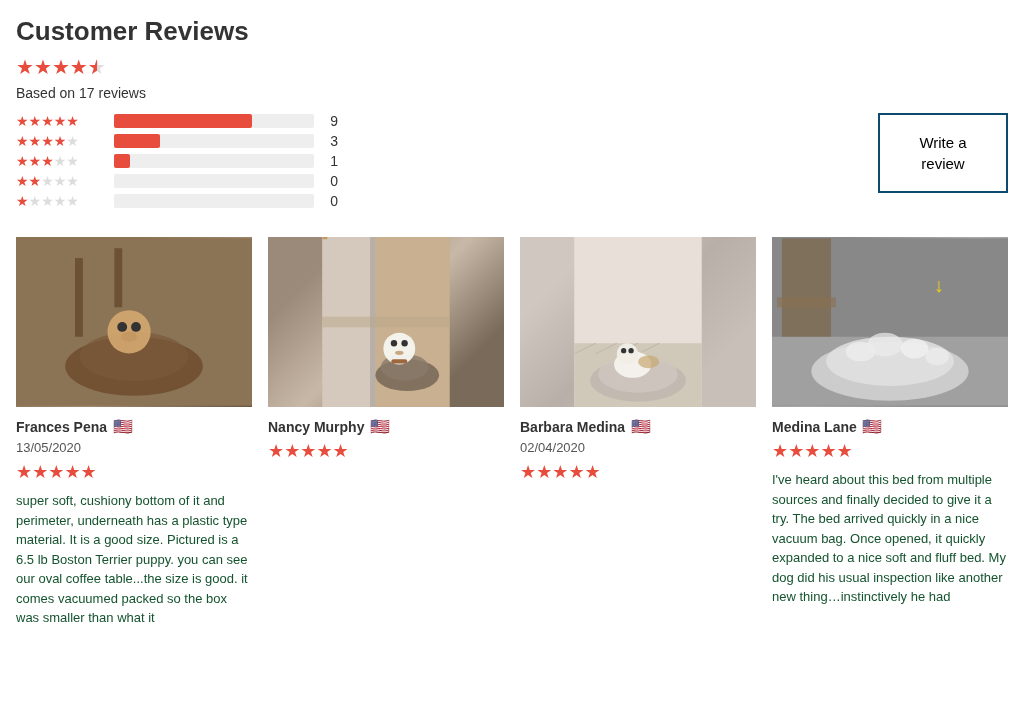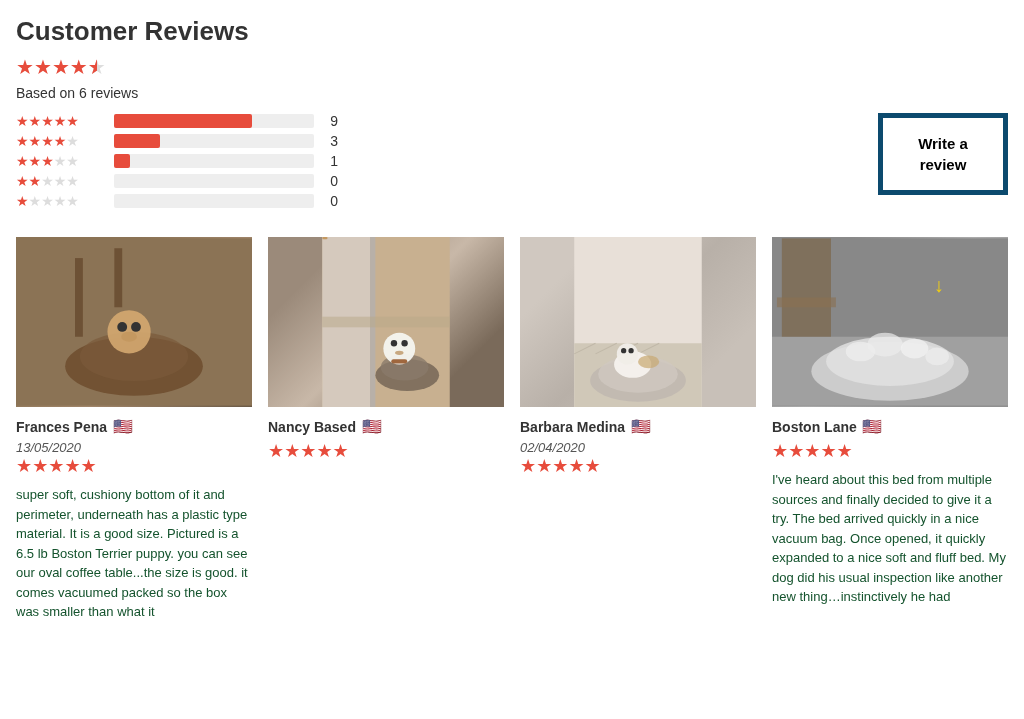--- a/index.html
+++ b/index.html
@@ -80,33 +80,32 @@
       background: #e74c3c;
       border-radius: 2px;
     }
     .bar-count {
       min-width: 16px;
       text-align: right;
       font-size: 14px;
     }
     .write-review-btn {
       margin-left: auto;
-      border: 5px solid #0c4a6e;
+      border: 2px solid #0c4a6e;
       padding: 36px 30px;
       background: #fff;
       cursor: pointer;
       font-size: 15px;
       line-height: 1.4;
       text-align: center;
       width: 130px;
       height: 80px;
       display: flex;
       align-items: center;
       justify-content: center;
-      font-weight: bold;
     }
     .reviews-grid {
       display: grid;
       grid-template-columns: repeat(4, 1fr);
       gap: 16px;
     }
     .review-card {
       display: flex;
       flex-direction: column;
     }
@@ -132,21 +131,21 @@
       display: flex;
       align-items: center;
       gap: 6px;
     }
     .flag {
       font-size: 16px;
     }
     .review-date {
       font-size: 13px;
       color: #555;
-      font-style: italic;
+      margin-bottom: 6px;
     }
     .review-stars {
       margin-bottom: 8px;
       display: flex;
     }
     .review-stars .star {
       font-size: 18px;
     }
     .review-text {
       font-size: 13px;
@@ -168,21 +167,21 @@
 <div class="overall-stars">
   <div class="stars">
     <span class="star">★</span>
     <span class="star">★</span>
     <span class="star">★</span>
     <span class="star">★</span>
     <span class="star half">★</span>
   </div>
 </div>
 
-<div class="based-on">Based on 6 reviews</div>
+<div class="based-on">Based on 17 reviews</div>
 
 <div class="rating-summary">
   <div class="rating-bars">
 
     <div class="rating-row">
       <div class="row-stars">
         <span class="star">★</span>
         <span class="star">★</span>
         <span class="star">★</span>
         <span class="star">★</span>
@@ -297,21 +296,21 @@
         <ellipse cx="155" cy="245" rx="45" ry="25" fill="#8A7A6A" opacity="0.8"></ellipse>
         <circle cx="145" cy="210" r="30" fill="#F5F5F0" opacity="0.95"></circle>
         <circle cx="135" cy="200" r="6" fill="#333"></circle>
         <circle cx="155" cy="200" r="6" fill="#333"></circle>
         <rect cx="140" cy="215" width="10" height="4" rx="2" fill="#C49860"></rect>
         <ellipse cx="145" cy="218" rx="8" ry="4" fill="#C8A880"></ellipse>
         <rect x="130" y="230" width="30" height="8" rx="4" fill="#8B4513" opacity="0.8"></rect>
       </svg>
     </div>
     <div class="reviewer-name">
-      <span>Nancy Based</span>
+      <span>Nancy Murphy</span>
       <span class="flag">🇺🇸</span>
     </div>
     <div class="review-stars">
       <span class="star">★</span>
       <span class="star">★</span>
       <span class="star">★</span>
       <span class="star">★</span>
       <span class="star">★</span>
     </div>
   </div>
@@ -363,21 +362,21 @@
         <ellipse cx="145" cy="112" rx="14" ry="10" fill="#F4F4F4" opacity="0.7"></ellipse>
         <ellipse cx="168" cy="120" rx="12" ry="9" fill="#EEEEEE" opacity="0.7"></ellipse>
 
         <rect x="10" y="0" width="50" height="100" fill="#7A6040" opacity="0.6"></rect>
         <rect x="5" y="60" width="60" height="10" fill="#8A7050" opacity="0.6"></rect>
 
         <text x="165" y="55" fill="#FFD700" font-size="20" opacity="0.9">↓</text>
       </svg>
     </div>
     <div class="reviewer-name">
-      <span>Boston Lane</span>
+      <span>Medina Lane</span>
       <span class="flag">🇺🇸</span>
     </div>
     <div class="review-stars">
       <span class="star">★</span>
       <span class="star">★</span>
       <span class="star">★</span>
       <span class="star">★</span>
       <span class="star">★</span>
     </div>
     <div class="review-text">I've heard about this bed from multiple sources and finally decided to give it a try. The bed arrived quickly in a nice vacuum bag. Once opened, it quickly expanded to a nice soft and fluff bed. My dog did his usual inspection like another new thing…instinctively he had</div>

